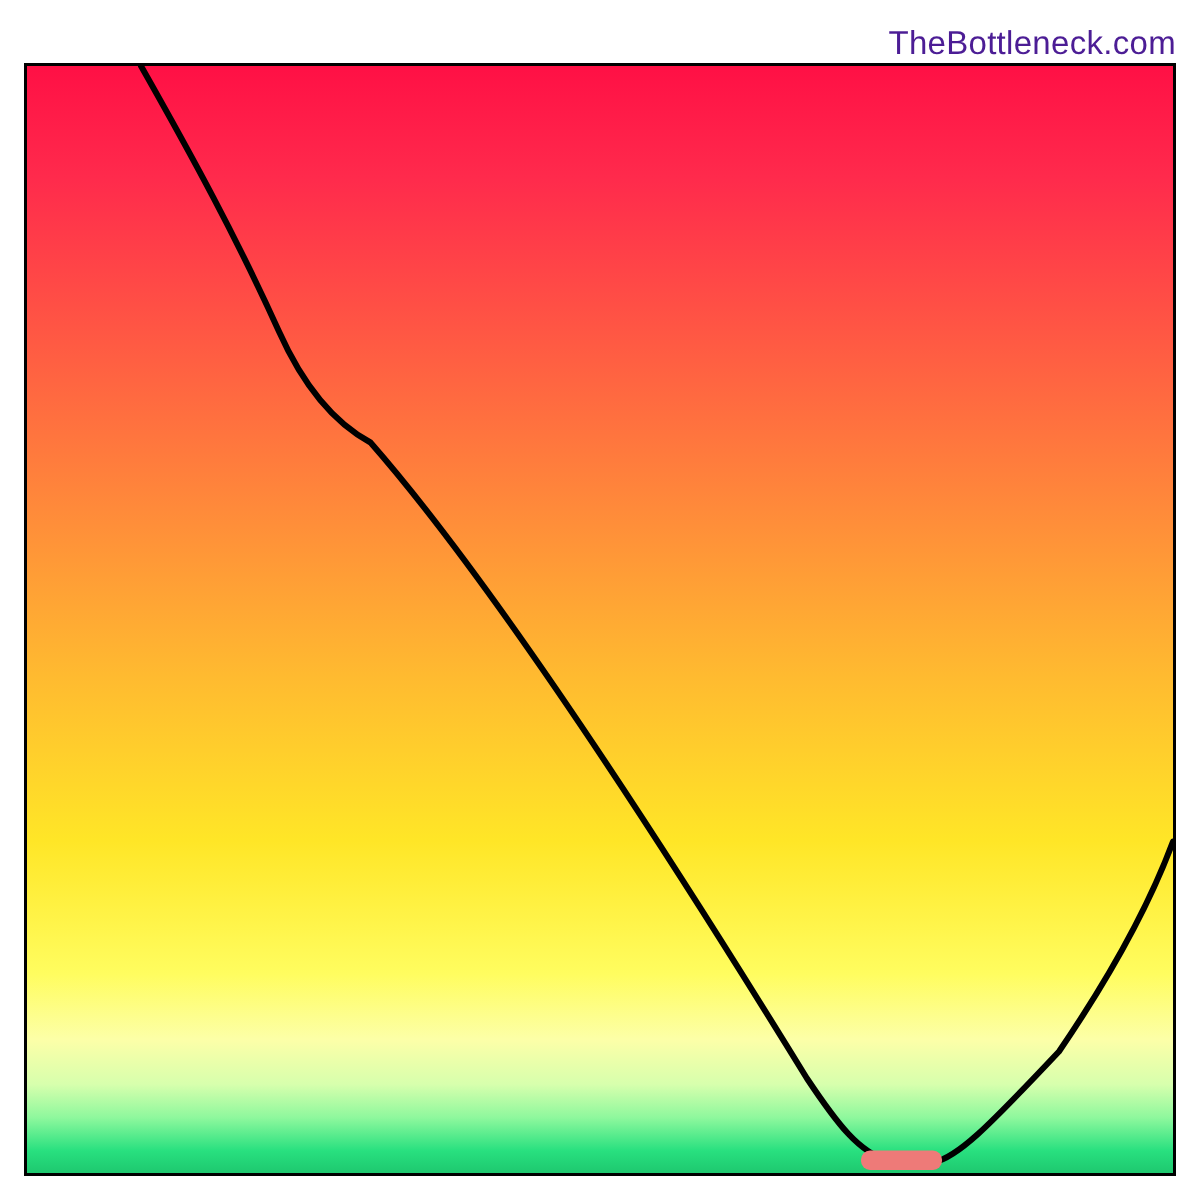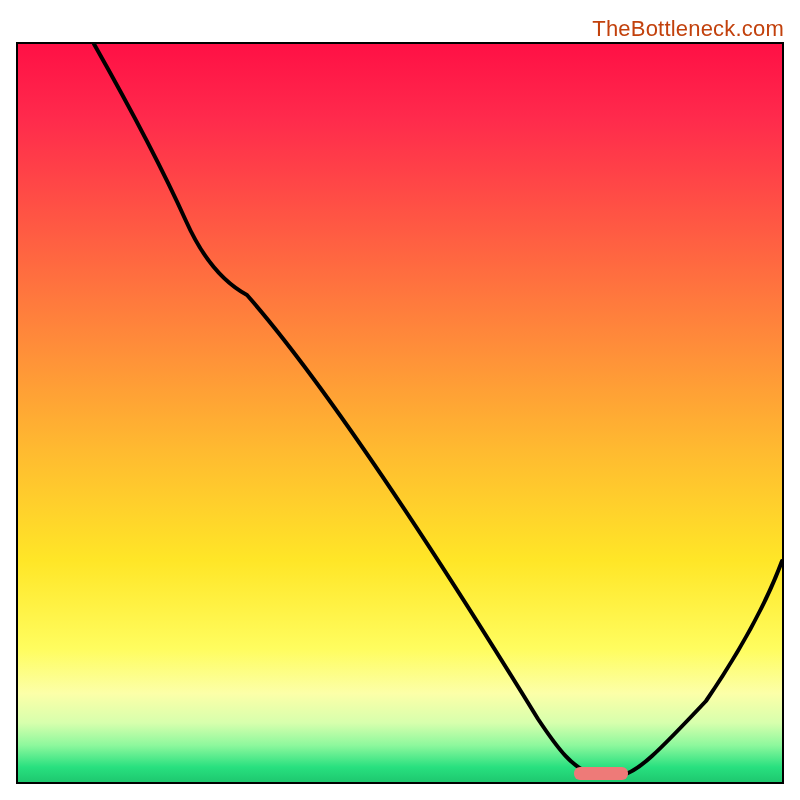--- a/index.html
+++ b/index.html
@@ -44,21 +44,21 @@
   .curve-svg {
     position: absolute;
     inset: 0;
     width: 100%;
     height: 100%;
   }
   .watermark {
     position: absolute;
     top: 16px;
     right: 16px;
-    color: #c2410c;
+    color: #4c1d95;
     font-size: 22px;
     font-weight: 500;
     letter-spacing: 0.2px;
   }
 </style>
 </head>
 <body>
 
 <div class="watermark">TheBottleneck.com</div>
 

